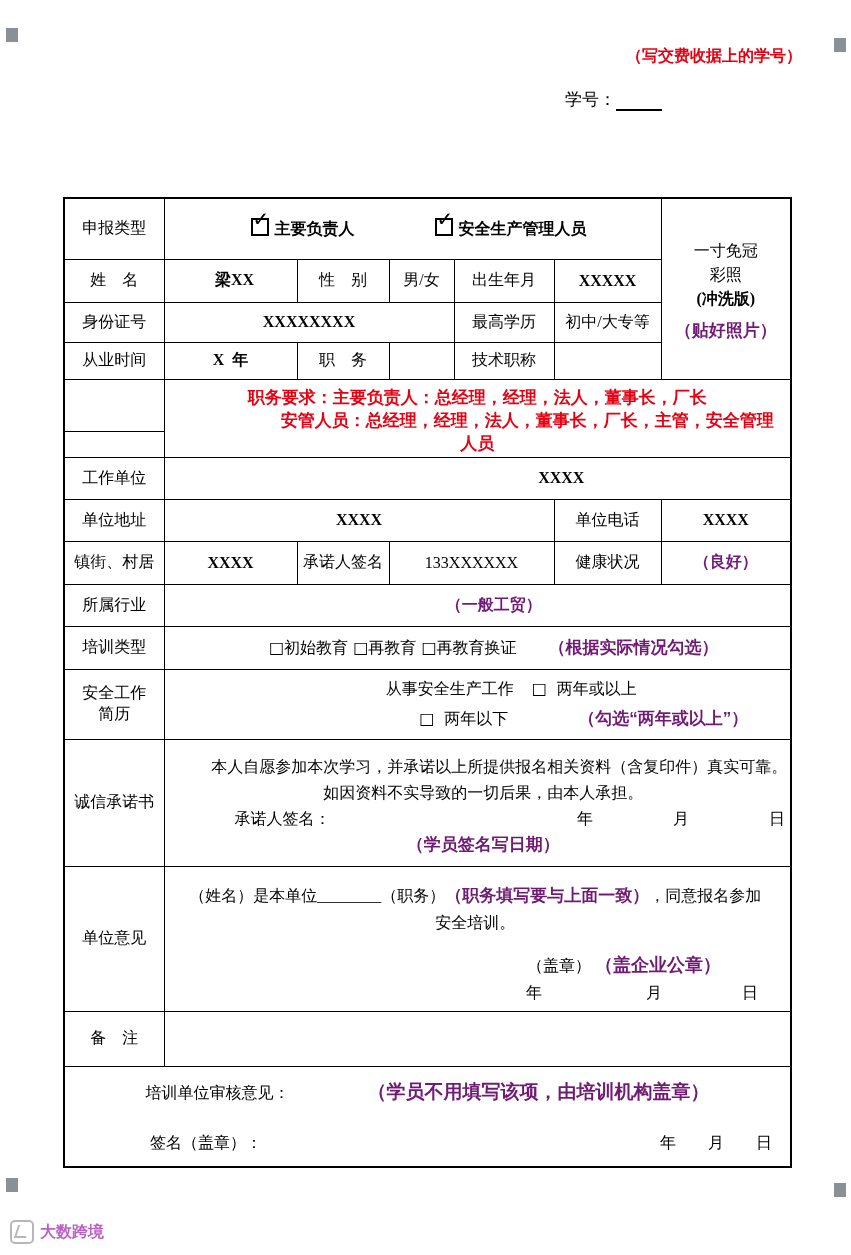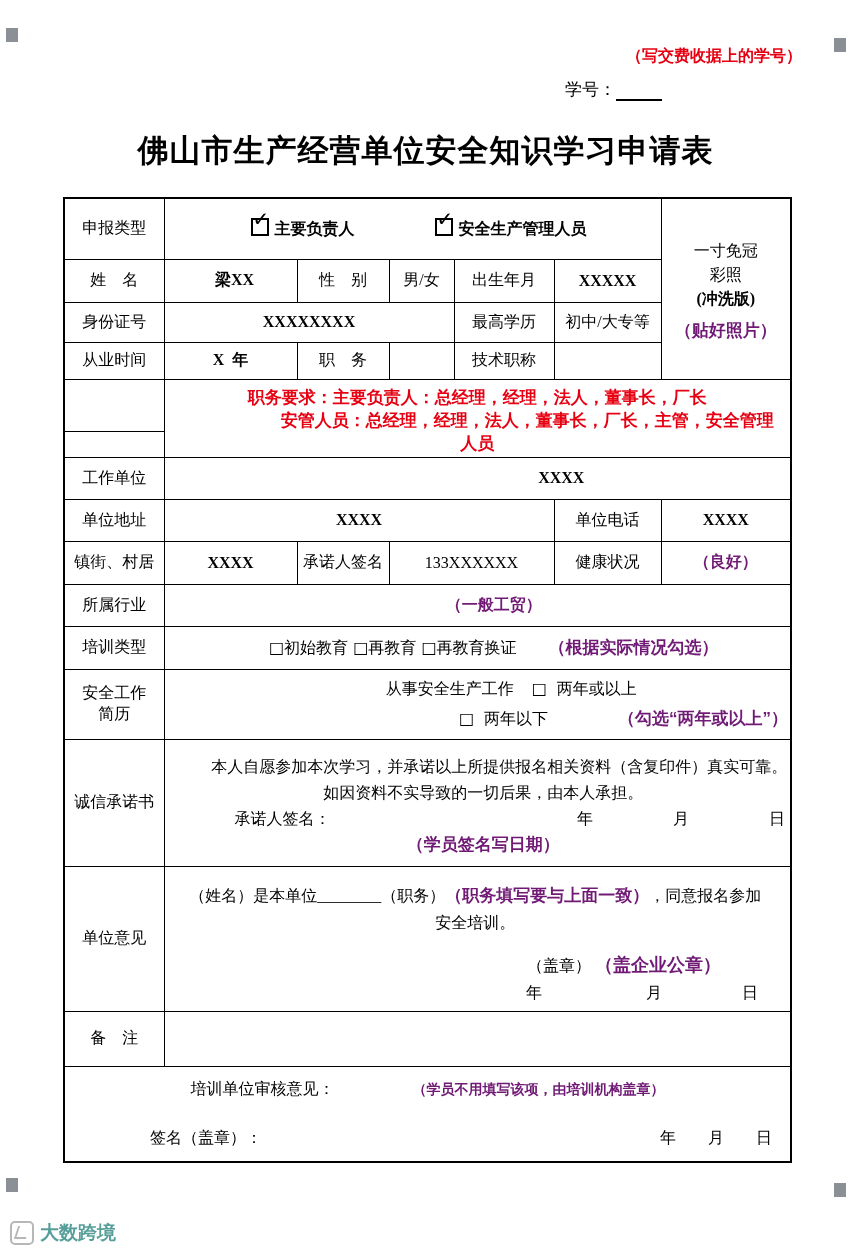--- a/index.html
+++ b/index.html
@@ -6,21 +6,21 @@
   body{width:851px;height:1255px;background:#ffffff;color:#000;overflow:hidden;
        font-family:"Liberation Serif","DejaVu Serif",serif;}
   .page{position:relative;width:851px;height:1255px;background:#fff;}
   .bold{font-weight:bold;}
   .pre{white-space:pre;}
 
   .corner{position:absolute;width:12px;height:14px;background:#8a9096;}
 
   .template-note{position:absolute;left:45px;top:60px;font-size:19px;font-weight:bold;color:#e60012;
                  font-family:"Liberation Sans","DejaVu Sans",sans-serif;}
-  .student-no{position:absolute;left:565px;top:78px;font-size:17px;}
+  .student-no{position:absolute;left:565px;top:88px;font-size:17px;}
   .student-underline{display:inline-block;width:46px;height:15px;border-bottom:2px solid #000;vertical-align:bottom;}
   .student-note{position:absolute;left:626px;top:46px;font-size:16px;font-weight:bold;color:#e60012;
                 font-family:"Liberation Sans","DejaVu Sans",sans-serif;}
 
   .doc-title{position:absolute;left:0;top:130px;width:100%;text-align:center;
              font-size:31px;font-weight:bold;letter-spacing:1px;
              font-family:"Liberation Sans","DejaVu Sans",sans-serif;}
 
   .callout{position:absolute;left:284px;top:170px;width:224px;height:31px;z-index:3;
            border:2px solid #e60012;background:#fff;display:flex;align-items:center;justify-content:center;
@@ -43,51 +43,50 @@
   .opt{font-weight:bold;font-family:"Liberation Sans","DejaVu Sans",sans-serif;font-size:16px;}
   .optgap{display:inline-block;width:80px;}
 
   .photo-cell div{line-height:24px;}
   .req{font-size:17px;font-weight:bold;color:#e60012;line-height:23px;
        font-family:"Liberation Sans","DejaVu Sans",sans-serif;}
   .rednote{font-size:17px;font-weight:bold;color:#701a75;
            font-family:"Liberation Sans","DejaVu Sans",sans-serif;}
 
   .rline1{padding-left:68px;line-height:30px;}
-  .rline2{padding-left:213px;line-height:30px;text-align:right;}
+  .rline2{padding-left:213px;line-height:30px;}
   .boxgap{margin:0 10px 0 18px;font-family:"DejaVu Sans",sans-serif;}
   .box{font-family:"DejaVu Sans",sans-serif;}
 
   .para{font-size:15.5px;line-height:26px;}
 
   .watermark{position:absolute;left:10px;top:1220px;display:flex;align-items:center;opacity:.7;}
   .wm-logo{display:inline-block;width:20px;height:20px;border:2px solid #9a9a9a;border-radius:5px;
            margin-right:6px;position:relative;}
   .wm-logo i{position:absolute;left:4px;top:3px;width:10px;height:11px;
              border-left:2px solid #9a9a9a;border-bottom:2px solid #9a9a9a;transform:skewX(-18deg);}
-  .wm-text{font-size:19px;font-weight:bold;color:#0f766e;
+  .wm-text{font-size:16px;font-weight:bold;color:#a21caf;
            font-family:Liberation Serif, serif;}
 </style>
 </head>
 <body>
 
 <div class="page">
 
   <div class="corner" style="left:6px;top:28px"></div>
   <div class="corner" style="right:5px;top:38px"></div>
   <div class="corner" style="left:6px;top:1178px"></div>
   <div class="corner" style="right:5px;top:1183px"></div>
 
 
   <div class="student-no">
     <span>学号：</span><span class="student-underline"></span>
   </div>
   <div class="student-note">（写交费收据上的学号）</div>
 
-  <div class="doc-title">佛山市生产经营单位安全知识学习申请表</div>
 
 
   <table class="formtable">
     <colgroup>
       <col style="width:100px">
         <col style="width:133px">
         <col style="width:92px">
       <col style="width:65px">
         <col style="width:100px">
         <col style="width:107px">
@@ -224,21 +223,21 @@
 
     <tr style="height:55px">
       <td class="label">备    注</td>
       <td colspan="6"></td>
     </tr>
 
     <tr style="height:95px">
       <td colspan="7" class="left top" style="padding:12px 10px">
         <div>
           <span>培训单位审核意见：</span>
-          <span class="rednote" style="font-size:14px;margin-left:74px">（学员不用填写该项，由培训机构盖章）</span>
+          <span class="rednote" style="font-size:19px;margin-left:74px">（学员不用填写该项，由培训机构盖章）</span>
         </div>
         <div style="display:flex;margin-top:28px;padding-left:75px">
           <span>签名（盖章）：</span>
           <span class="pre" style="margin-left:auto;padding-right:8px">年        月        日</span>
         </div>
       </td>
     </tr>
   </tbody>
     </table>
 

